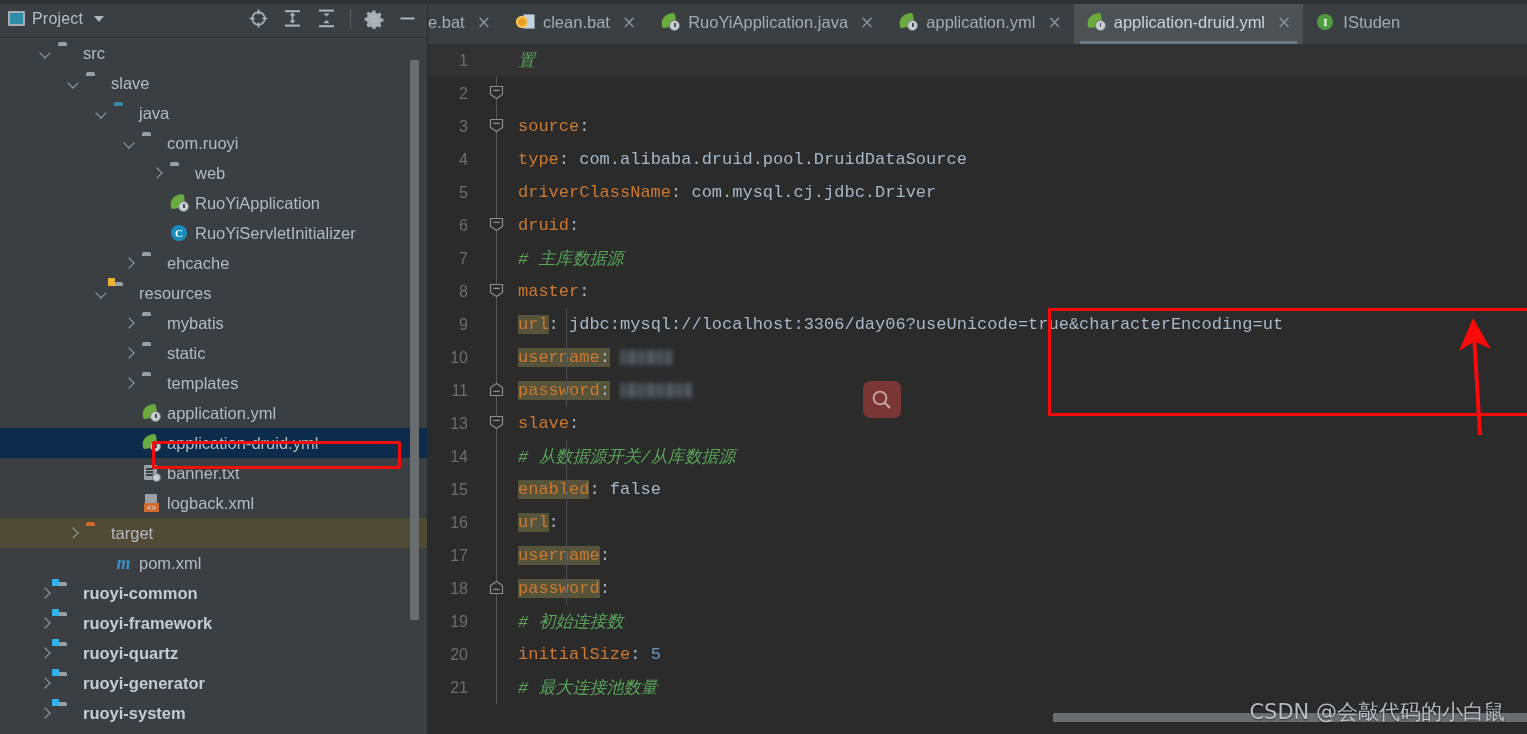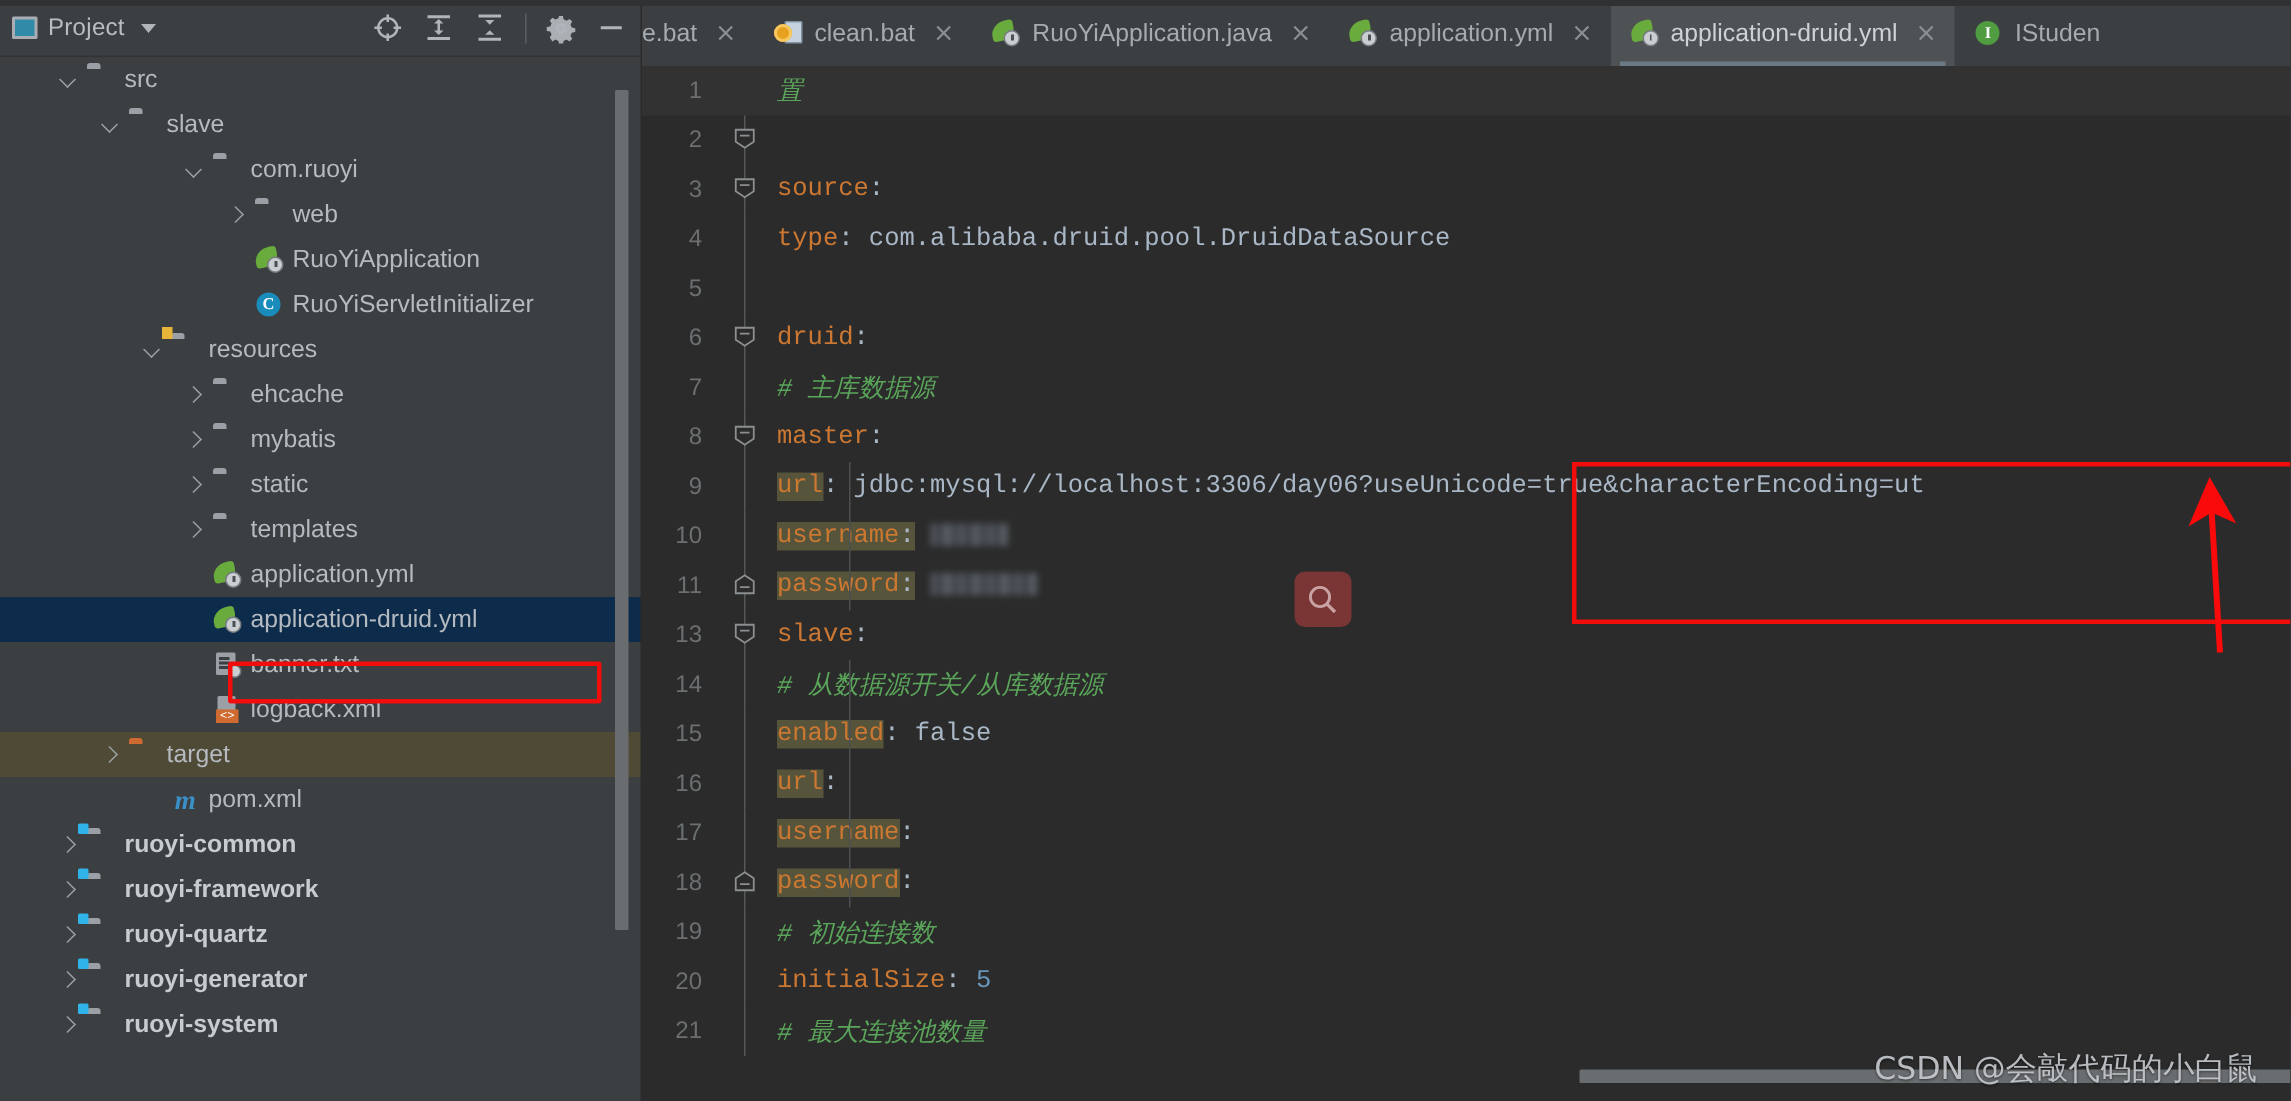--- a/index.html
+++ b/index.html
@@ -362,20 +362,26 @@
           <span class="ico"><span class="folder f-gray"></span></span>
           <span class="lbl">src</span>
         </div>
         <div class="row">
           <span style="width:68px;flex:0 0 68px"></span>
           <span class="arrow expanded"></span>
           <span class="ico"><span class="folder f-gray"></span></span>
           <span class="lbl">slave</span>
         </div>
         <div class="row">
+          <span style="width:96px;flex:0 0 96px"></span>
+          <span class="arrow expanded"></span>
+          <span class="ico"><span class="folder f-blue"></span></span>
+          <span class="lbl">java</span>
+        </div>
+        <div class="row">
           <span style="width:124px;flex:0 0 124px"></span>
           <span class="arrow expanded"></span>
           <span class="ico"><span class="folder f-gray"><span class="pkg-dot"></span></span></span>
           <span class="lbl">com.ruoyi</span>
         </div>
         <div class="row">
           <span style="width:152px;flex:0 0 152px"></span>
           <span class="arrow collapsed"></span>
           <span class="ico"><span class="folder f-gray"><span class="pkg-dot"></span></span></span>
           <span class="lbl">web</span>
@@ -391,30 +397,30 @@
         </div>
         <div class="row">
           <span style="width:152px;flex:0 0 152px"></span>
           <span class="arrow "></span>
           <span class="cls-ico">
             <span class="circ">C</span>
           </span>
           <span class="lbl">RuoYiServletInitializer</span>
         </div>
         <div class="row">
+          <span style="width:124px;flex:0 0 124px"></span>
+          <span class="arrow collapsed"></span>
+          <span class="ico"><span class="folder f-gray"></span></span>
+          <span class="lbl">ehcache</span>
+        </div>
+        <div class="row">
           <span style="width:96px;flex:0 0 96px"></span>
           <span class="arrow expanded"></span>
           <span class="ico"><span class="folder f-gray"><span class="badge-lines"></span></span></span>
           <span class="lbl">resources</span>
-        </div>
-        <div class="row">
-          <span style="width:124px;flex:0 0 124px"></span>
-          <span class="arrow collapsed"></span>
-          <span class="ico"><span class="folder f-gray"></span></span>
-          <span class="lbl">ehcache</span>
         </div>
         <div class="row">
           <span style="width:124px;flex:0 0 124px"></span>
           <span class="arrow collapsed"></span>
           <span class="ico"><span class="folder f-gray"></span></span>
           <span class="lbl">mybatis</span>
         </div>
         <div class="row">
           <span style="width:124px;flex:0 0 124px"></span>
           <span class="arrow collapsed"></span>
@@ -606,20 +612,21 @@
           <div class="foldcol">
             <span class="fold-line"></span>
           </div>
           <div class="code"><span class="k"> type</span><span class="v">: com.alibaba.druid.pool.DruidDataSource</span></div>
         </div>
         <div class="cline">
           <div class="gutter">5</div>
           <div class="foldcol">
             <span class="fold-line"></span>
           </div>
+          <div class="code"><span class="k"> driverClassName</span><span class="v">: com.mysql.cj.jdbc.Driver</span></div>
         </div>
         <div class="cline">
           <div class="gutter">6</div>
           <div class="foldcol">
             <span class="fold-line"></span>
             <span class="fold-mark">
               <svg width="15" height="15" viewBox="0 0 15 15">
                 <path d="M1.5 1.5h12v8l-6 4-6-4z" fill="#2b2b2b" stroke="#8b8f91" stroke-width="1.2"></path>
                 <path d="M4.3 5.4h6.4" stroke="#8b8f91" stroke-width="1.3"></path>
               </svg>

